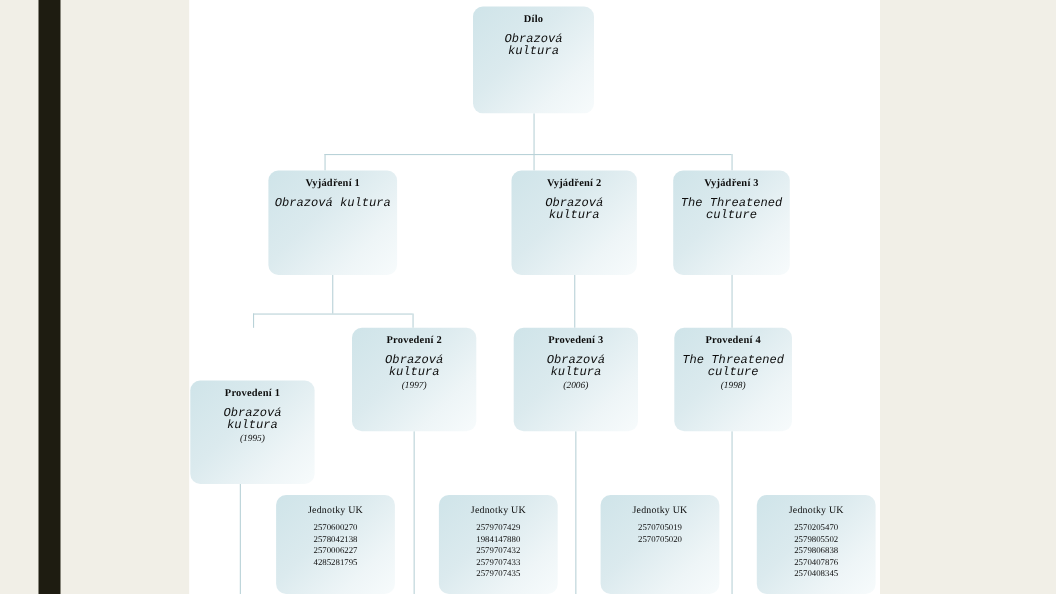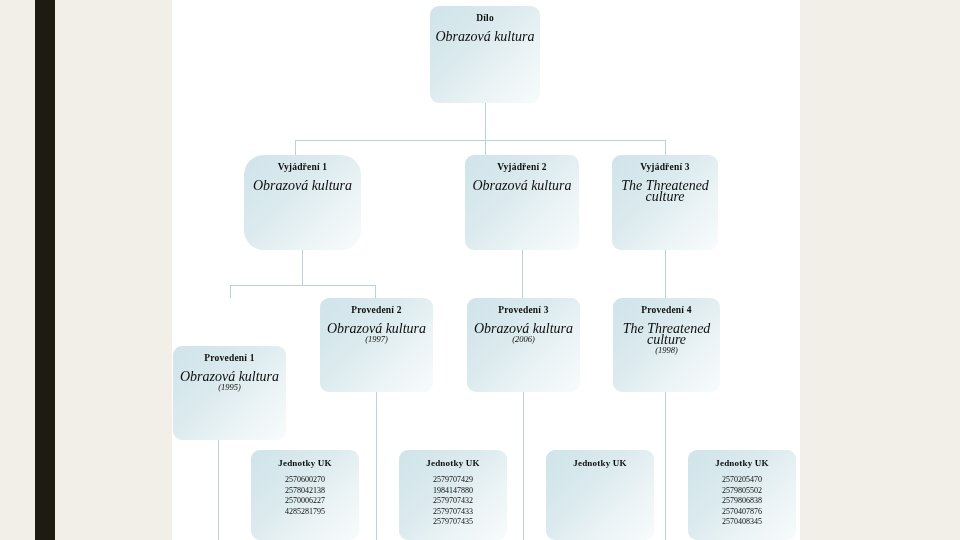--- a/index.html
+++ b/index.html
@@ -56,32 +56,33 @@
   .node .title {
     font-weight: bold;
     font-size: 9.5px;
     letter-spacing: 0.2px;
     line-height: 12px;
     margin-bottom: 7px;
     white-space: nowrap;
   }
   .node .sub {
     font-style: italic;
-    font-size: 14px;
+    font-size: 11px;
     line-height: 11px;
     padding: 0 5px;
+    font-family: Liberation Mono, monospace;
   }
   .node .year {
     font-style: italic;
     font-size: 8.5px;
     line-height: 11px;
   }
   .node.leaf { padding-top: 7px; }
   .node.leaf .title {
-    font-weight: bold;
+    font-weight: normal;
     font-size: 9px;
     margin-bottom: 6px;
   }
   .node.leaf .ids {
     font-size: 8px;
     line-height: 10.5px;
     font-family: "Liberation Serif", serif;
   }
   .node.leaf .ids div { white-space: nowrap; }
 </style>
@@ -115,21 +116,21 @@
     <div class="conn v" style="left:218px; top:392px; height:148px;"></div>
     <div class="conn v" style="left:376px; top:392px; height:148px;"></div>
     <div class="conn v" style="left:523px; top:392px; height:148px;"></div>
     <div class="conn v" style="left:665px; top:392px; height:148px;"></div>
 
     <div class="node" style="left:430px; top:6px; width:110px; height:97px;">
       <div class="title">Dílo</div>
       <div class="sub">Obrazová kultura</div>
     </div>
 
-    <div class="node" style="left:244px; top:155px; width:117px; height:95px;border-radius:20px;">
+    <div class="node" style="left:244px; top:155px; width:117px; height:95px;">
       <div class="title">Vyjádření 1</div>
       <div class="sub">Obrazová kultura</div>
     </div>
 
     <div class="node" style="left:465px; top:155px; width:114px; height:95px;">
       <div class="title">Vyjádření 2</div>
       <div class="sub">Obrazová kultura</div>
     </div>
 
     <div class="node" style="left:612px; top:155px; width:106px; height:95px;">
@@ -177,20 +178,24 @@
           <div>2579707429</div>
           <div>1984147880</div>
           <div>2579707432</div>
           <div>2579707433</div>
           <div>2579707435</div>
         </div>
     </div>
 
     <div class="node leaf" style="left:546px; top:450px; width:108px; height:90px;">
       <div class="title">Jednotky UK</div>
+      <div class="ids">
+          <div>2570705019</div>
+          <div>2570705020</div>
+        </div>
     </div>
 
     <div class="node leaf" style="left:688px; top:450px; width:108px; height:90px;">
       <div class="title">Jednotky UK</div>
       <div class="ids">
           <div>2570205470</div>
           <div>2579805502</div>
           <div>2579806838</div>
           <div>2570407876</div>
           <div>2570408345</div>

